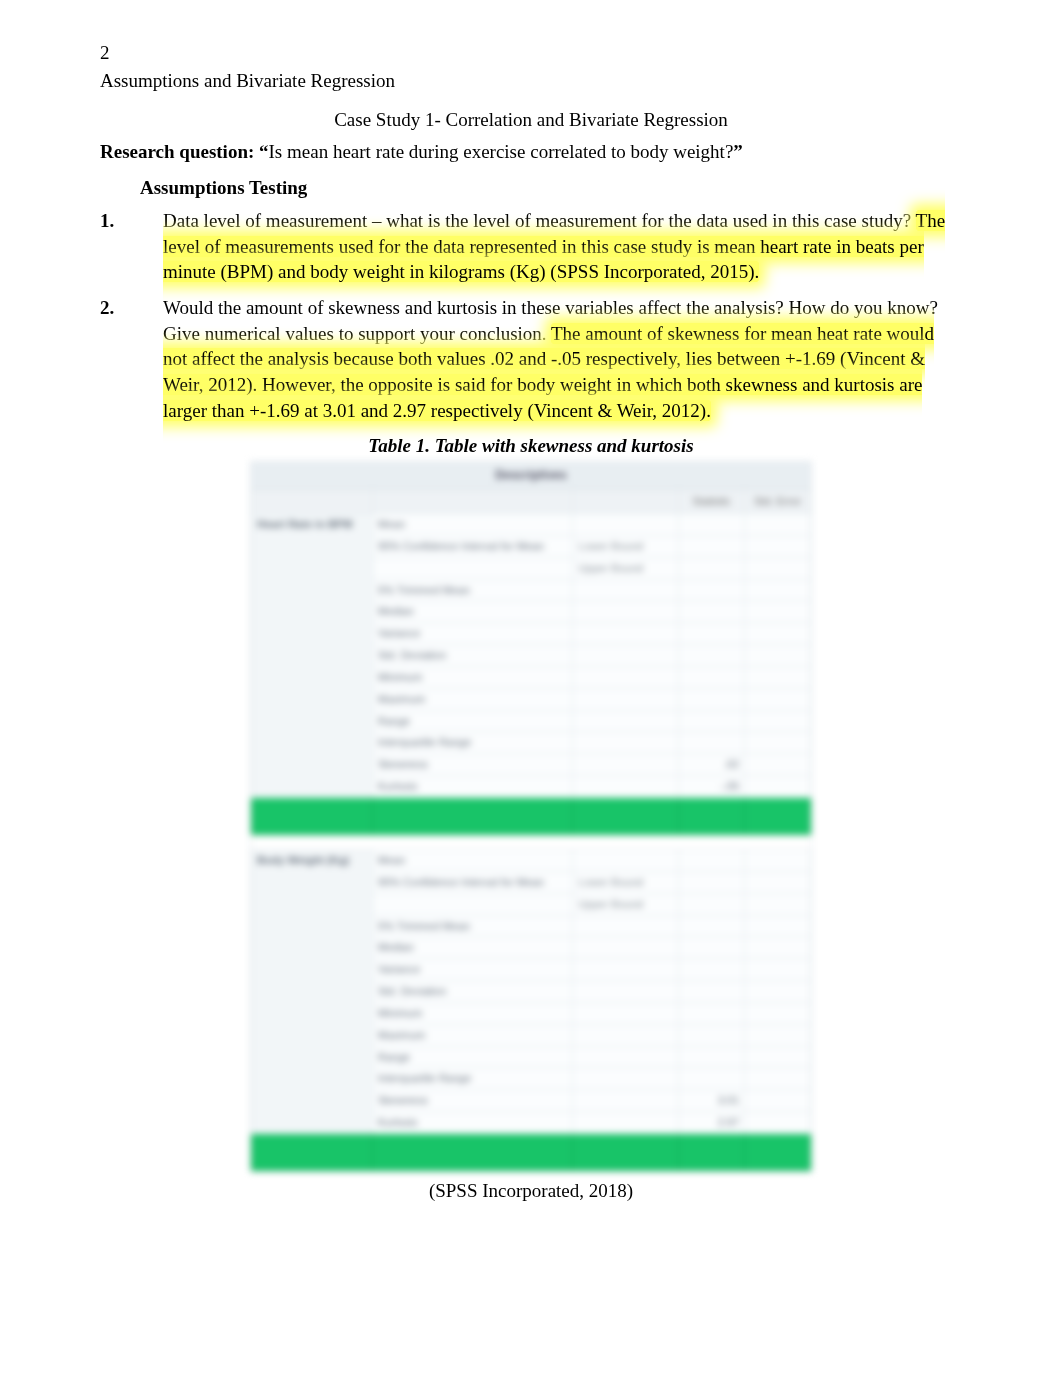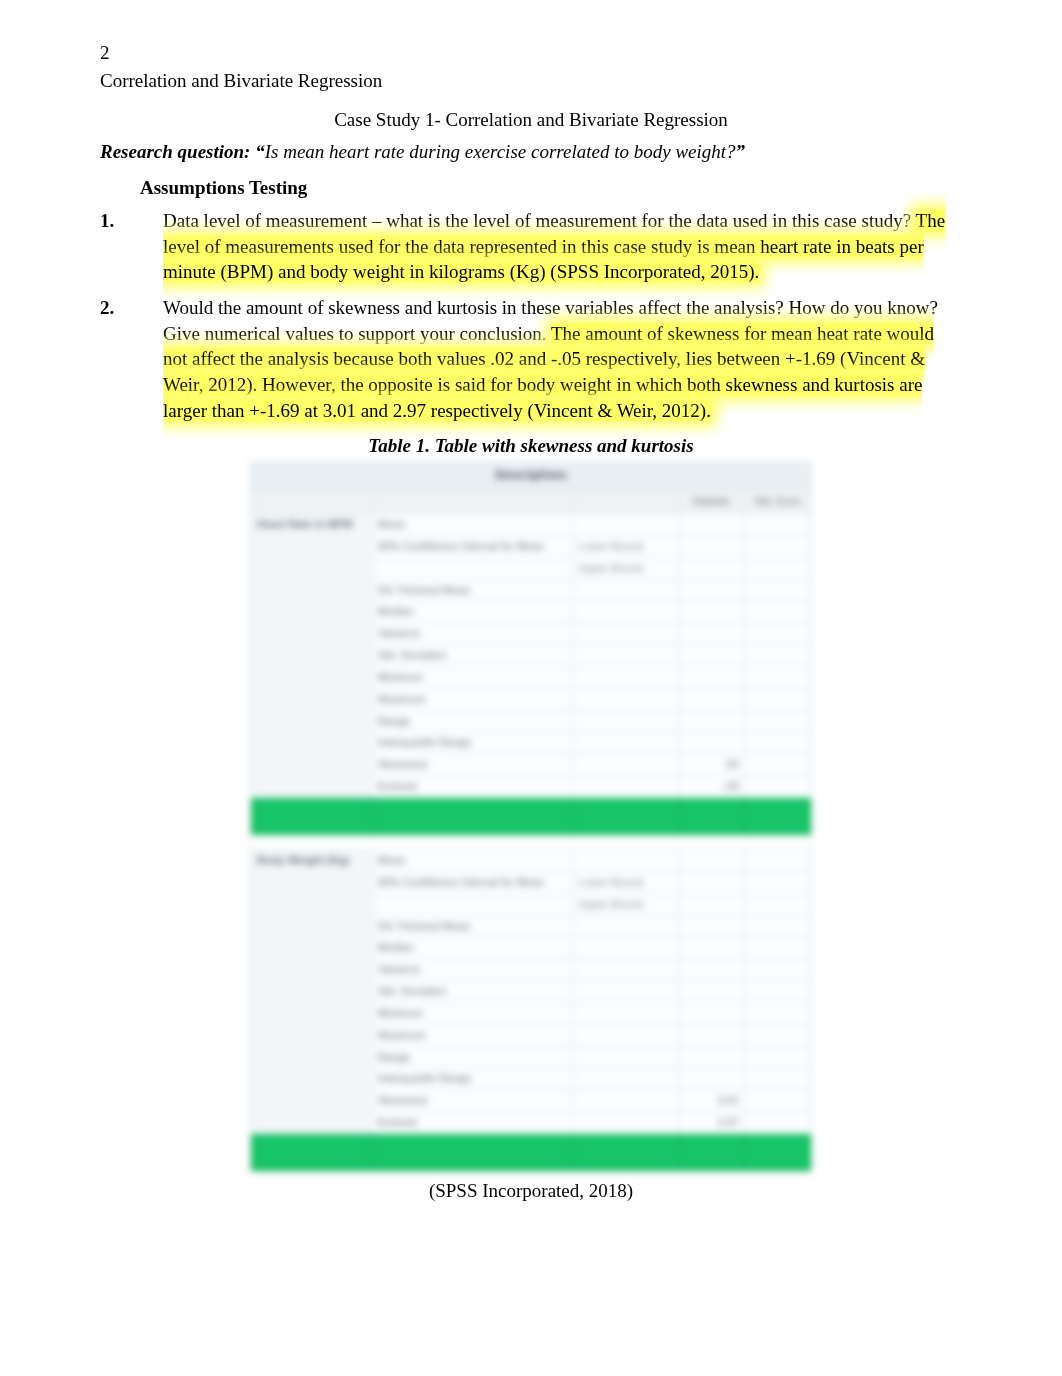--- a/index.html
+++ b/index.html
@@ -30,21 +30,20 @@
     text-align: center;
     margin: 10px 0 2px 0;
   }
   .section-line {
     text-align: center;
     font-weight: bold;
     margin: 0 0 8px 0;
   }
   .rq {
     margin: 6px 0 10px 0;
-    font-style: italic;
   }
   .rq .label { font-weight: bold; }
   .sub-head {
     font-weight: bold;
     margin: 4px 0 8px 40px;
   }
   ol.numbered {
     list-style: none;
     padding: 0;
     margin: 0 0 10px 0;
@@ -149,21 +148,21 @@
     text-align: center;
     margin: 4px 0 0 0;
     font-size: 19px;
   }
 </style>
 </head>
 <body>
 
 <div class="page">
   <p class="page-num">2</p>
-  <p class="running-head">Correlation and Bivariate Regression</p>
+  <p class="running-head">Assumptions and Bivariate Regression</p>
 
   <p class="title-line">Case Study 1- Correlation and Bivariate Regression</p>
 
   <p class="rq">
     <span class="label">Research question: “</span><span>Is mean heart rate during exercise correlated to body weight?</span><span class="label">”</span>
   </p>
 
   <p class="sub-head">Assumptions Testing</p>
 
   <ol class="numbered">

